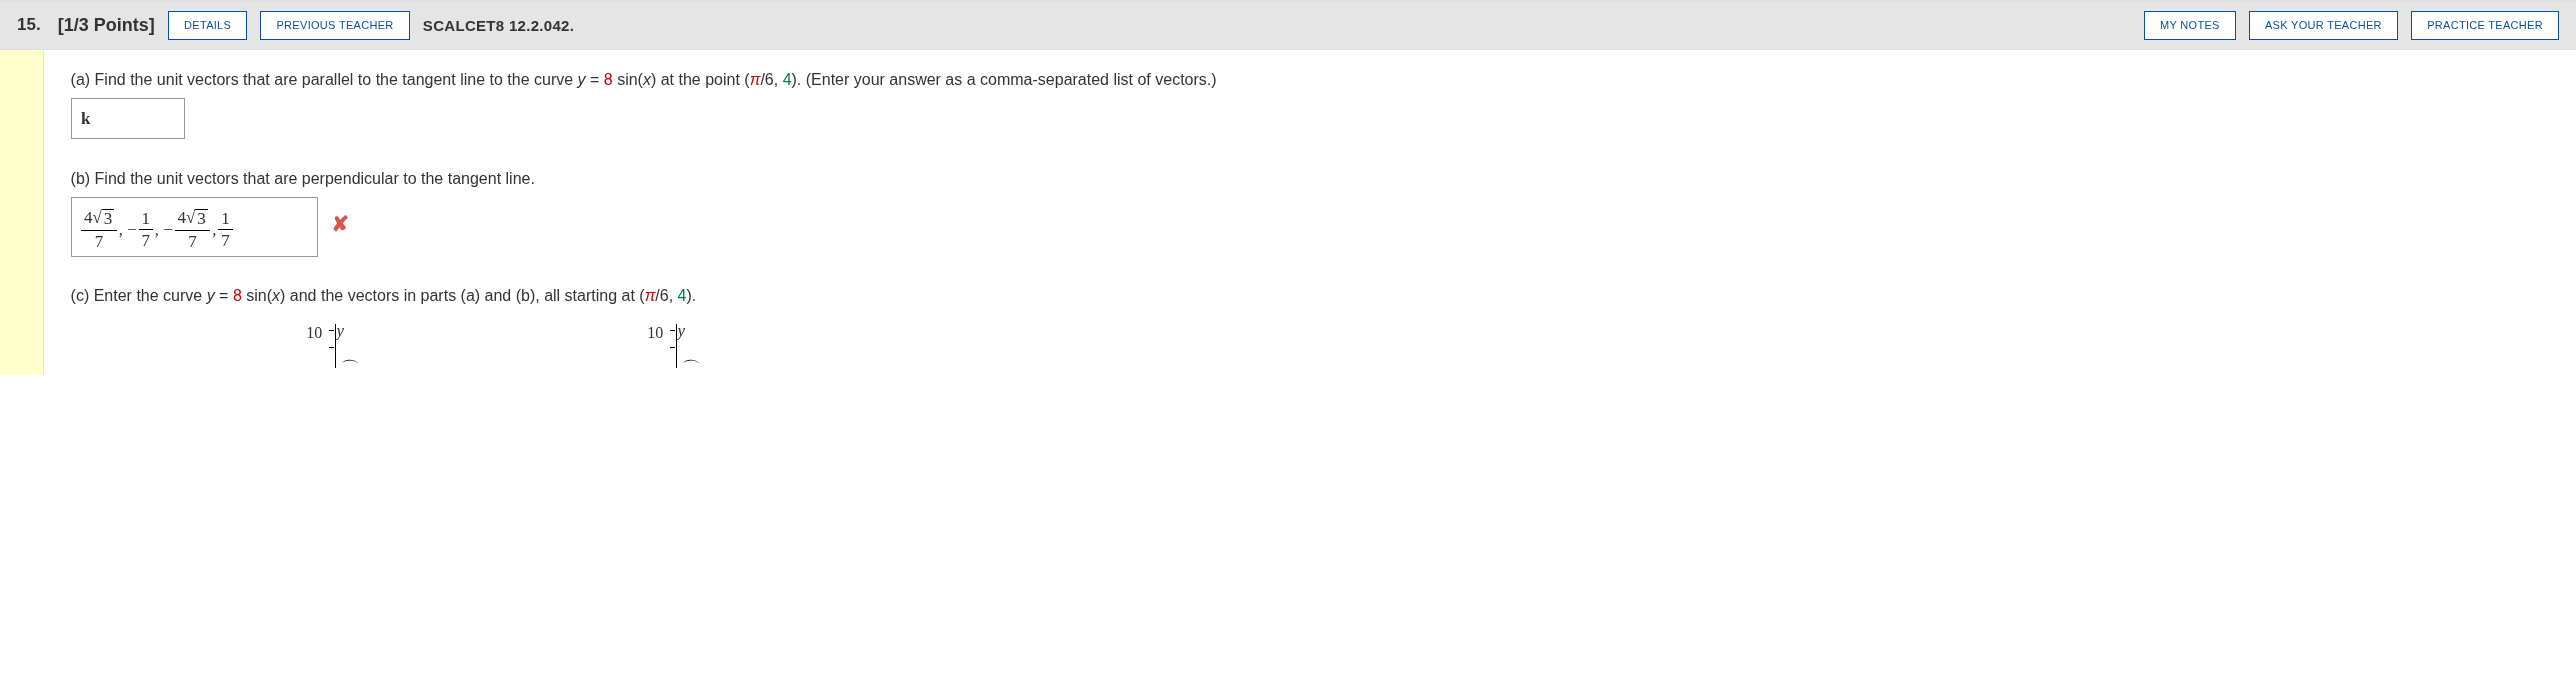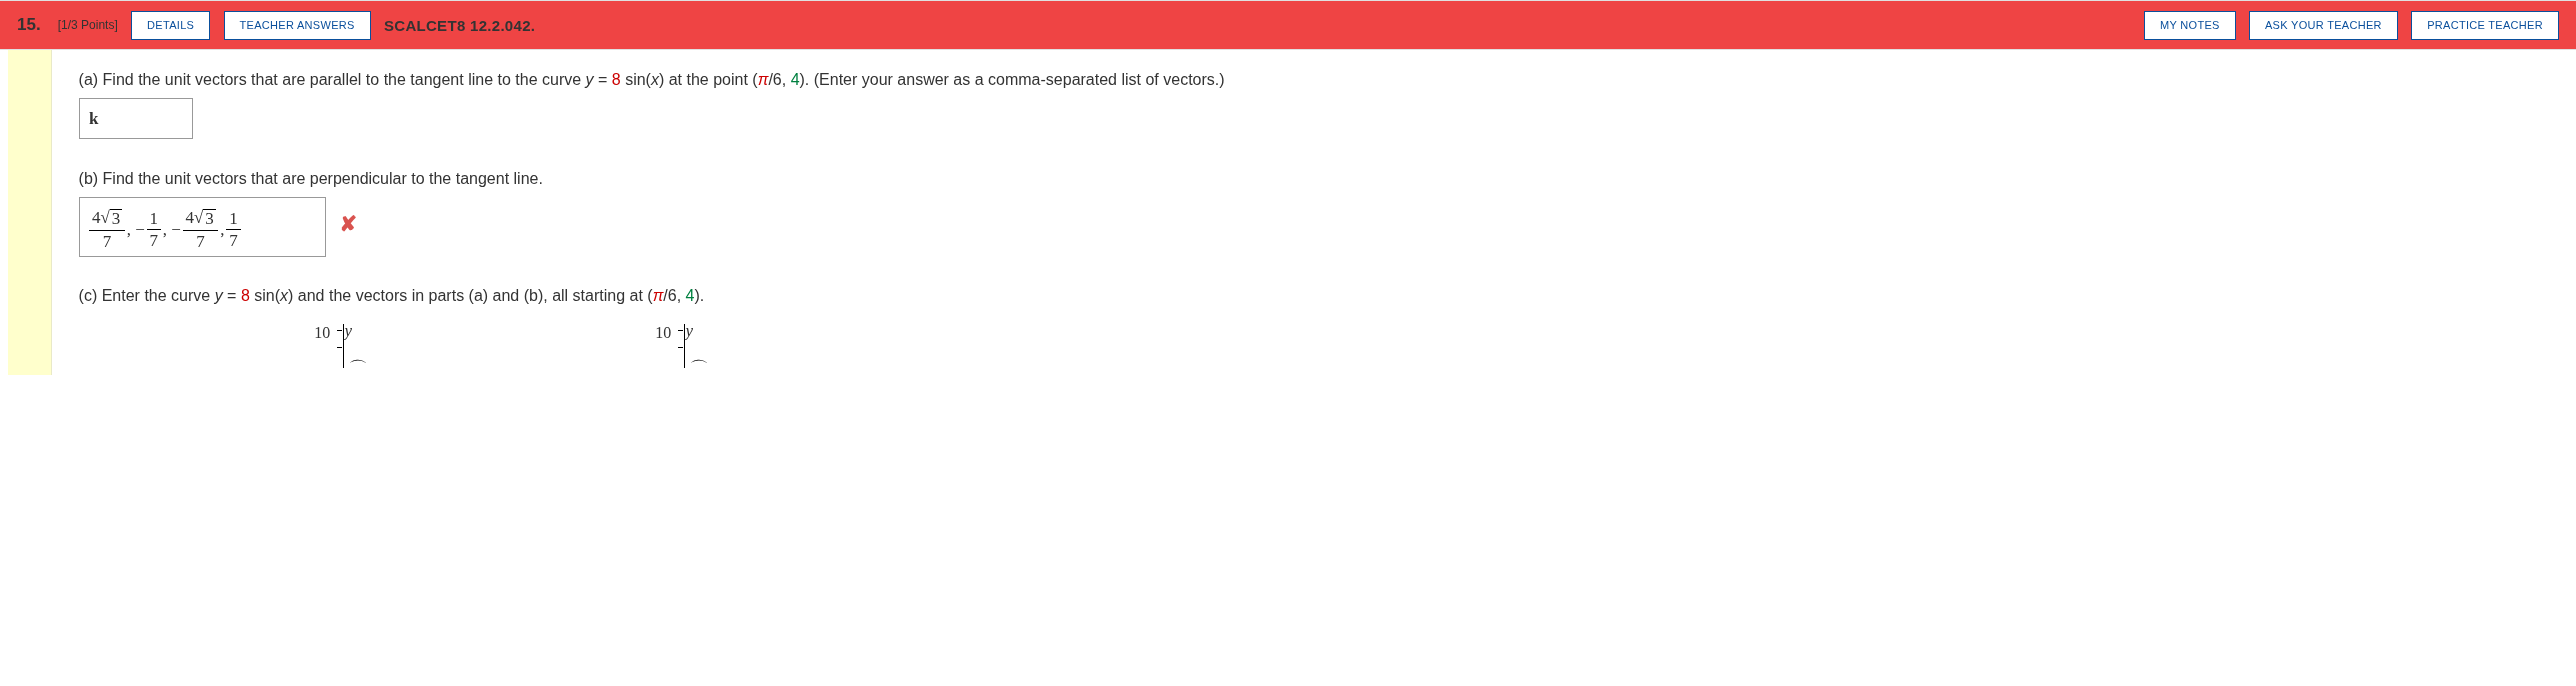--- a/index.html
+++ b/index.html
@@ -4,59 +4,58 @@
 <style>
   * { box-sizing: border-box; }
   body {
     margin: 0;
     font-family: "Helvetica Neue", Arial, sans-serif;
     font-size: 15px;
     color: #333;
     background: #fff;
   }
   .header-bar {
-    background: #ef4444;
+    background: #e5e5e5;
     border: 0.9px solid #e0e0e0;
     border-left: none;
     border-right: none;
     padding: 9.5px 17px;
     display: flex;
     align-items: center;
     gap: 13.3px;
   }
   .qnum {
     font-weight: 700;
     font-size: 17px;
     color: #333;
     margin-right: 3.8px;
   }
   .points {
-    font-weight: 400;
-    font-size: 12px;
+    font-weight: 700;
+    font-size: 18px;
     color: #333;
   }
   .btn {
     border: 1.4px solid #0a4f9c;
     color: #0a4f9c;
     background: #fff;
     padding: 7.6px 15px;
     font-size: 11px;
     font-family: inherit;
     cursor: pointer;
     letter-spacing: 0.3px;
   }
   .ref {
     font-weight: 700;
     color: #333;
     letter-spacing: 0.3px;
   }
   .spacer { flex: 1; }
   .content-row {
     display: flex;
-    padding-left: 8px;
   }
   .left-strip {
     width: 44px;
     background: #ffffcc;
     border-right: 0.9px solid #e9e9c8;
     flex-shrink: 0;
   }
   .content {
     padding: 17px 26.6px 7.6px 26.6px;
     flex: 1;
@@ -145,21 +144,21 @@
     color:#000;
   }
 </style>
 </head>
 <body>
 
 <div class="header-bar">
   <span class="qnum">15.</span>
   <span class="points">[1/3 Points]</span>
   <button class="btn">DETAILS</button>
-  <button class="btn">TEACHER ANSWERS</button>
+  <button class="btn">PREVIOUS TEACHER</button>
   <span class="ref">SCALCET8 12.2.042.</span>
   <span class="spacer"></span>
   <button class="btn">MY NOTES</button>
   <button class="btn">ASK YOUR TEACHER</button>
   <button class="btn">PRACTICE TEACHER</button>
 </div>
 
 <div class="content-row">
   <div class="left-strip"></div>
   <div class="content">

